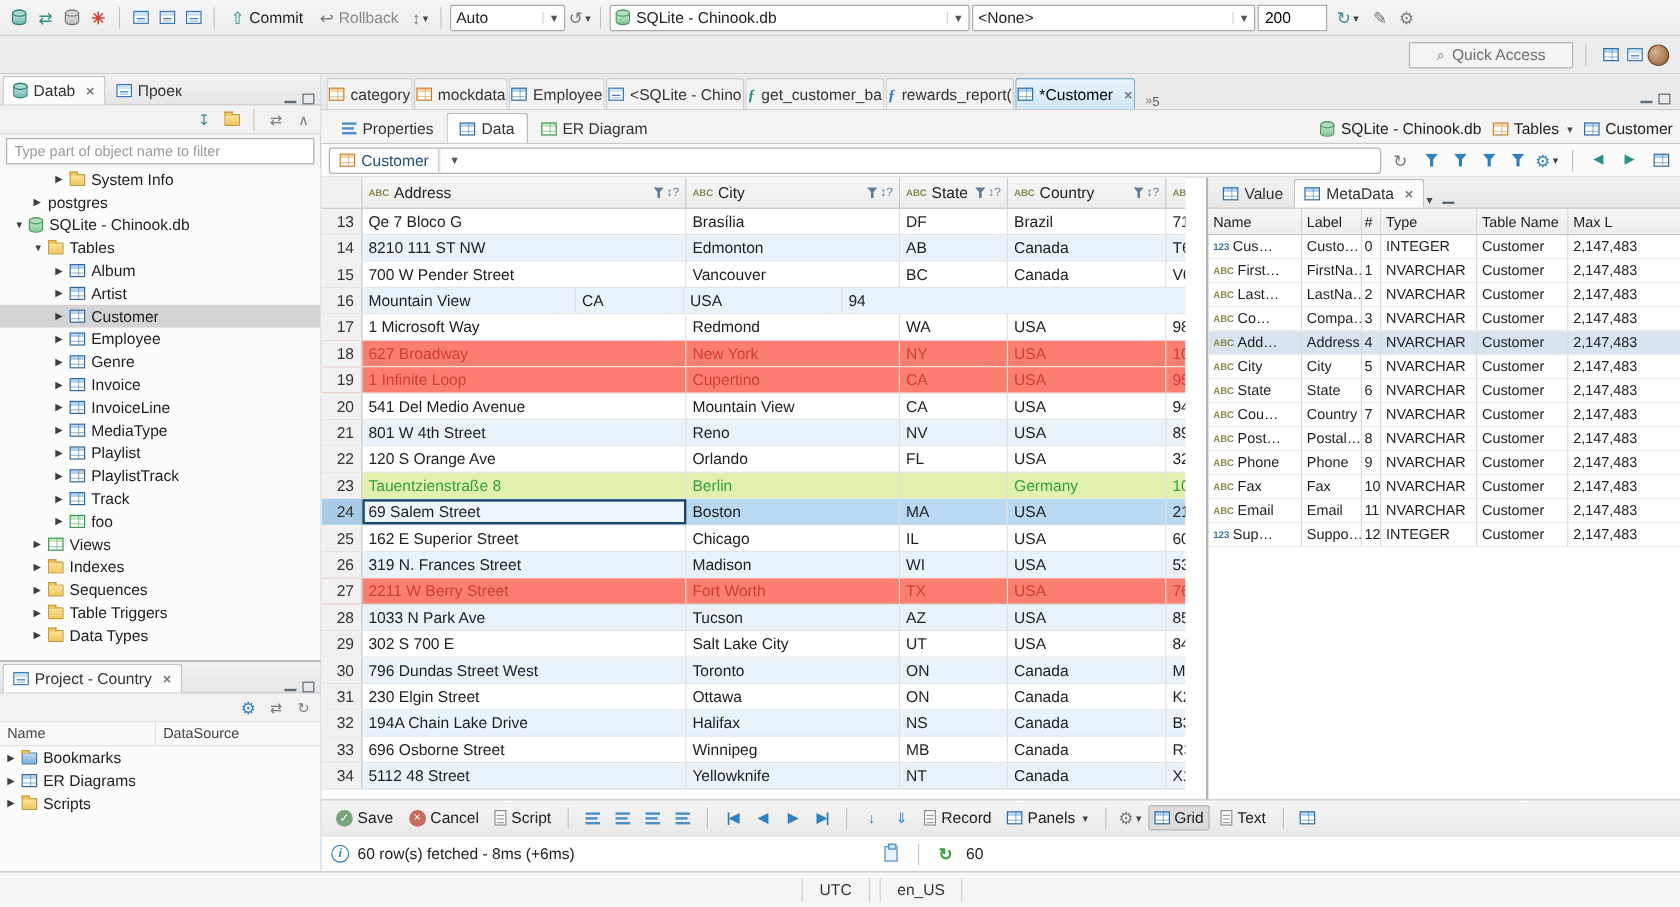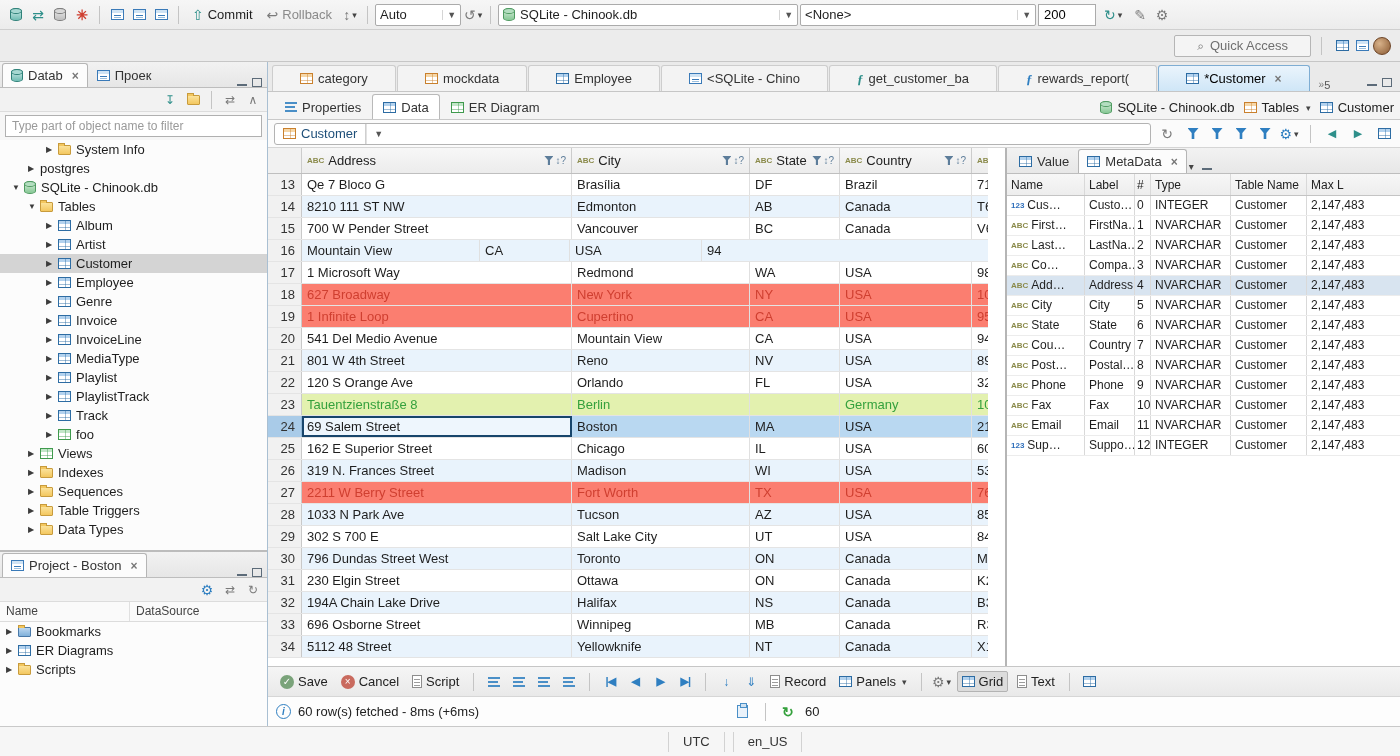--- a/index.html
+++ b/index.html
@@ -78,21 +78,21 @@
   .tic { margin-right:5px; }
   .tlbl { overflow:hidden; }
 
   .pcolhead { height:20px; display:flex; background:#fafafa; border-bottom:1px solid #dcdcdc; font-size:12px; color:#444; flex:none; }
   .pcolhead span { padding:2px 6px; }
   .pcol-name { width:130px; border-right:1px solid #e0e0e0; }
 
   
   .editorcol { flex:1; display:flex; flex-direction:column; min-width:0; background:#fff; }
   .etabbar { height:30px; background:#eaeaea; border-bottom:1px solid #c6c6c6; display:flex; align-items:flex-end; padding:2px 2px 0 4px; flex:none; }
-  .etab { display:inline-flex; align-items:center; gap:5px; height:26px; padding:0 27px; border:1px solid #cdcdcd; border-bottom:none; background:#f3f3f3; color:#333; white-space:nowrap; border-radius:3px 3px 0 0; margin-right:1px;margin-top:16px; }
+  .etab { display:inline-flex; align-items:center; gap:5px; height:26px; padding:0 1px; border:1px solid #cdcdcd; border-bottom:none; background:#f3f3f3; color:#333; white-space:nowrap; border-radius:3px 3px 0 0; margin-right:1px;margin-top:16px; }
   .etab.active { background:linear-gradient(#eaf4fc,#cfe6f7); border-color:#7eadd3; color:#000; }
   .tabovf { margin-left:4px; display:inline-flex; align-items:center; font-size:11px; color:#555; padding:0 4px; }
   .etabbar .winbtns { margin-left:auto; display:flex; align-items:center; padding:0 6px 4px 0; }
 
   .subtabrow { height:28px; background:#f4f4f4; border-bottom:1px solid #c9c9c9; display:flex; align-items:flex-end; padding:0 6px; flex:none; }
   .stab { display:inline-flex; align-items:center; gap:5px; height:25px; padding:0 10px; color:#333; border:1px solid transparent; border-bottom:none; }
   .stab.active { background:#fff; border-color:#b9b9b9; border-radius:3px 3px 0 0; }
   .crumbs { margin-left:auto; display:flex; align-items:center; gap:9px; padding-bottom:4px; color:#222; }
   .crumb { display:inline-flex; align-items:center; gap:5px; white-space:nowrap; }
 
@@ -187,21 +187,21 @@
     </span>
     <span class="tbtn" style="color:#8a8a8a">
       <span class="glyph gray">↩</span>
       <span>Rollback</span>
     </span>
     <span class="ti">
         <span class="glyph gray">↕</span>
         <span class="caret">▾</span>
       </span>
     <span class="vsep"></span>
-    <span class="combo" style="width:86px">
+    <span class="combo" style="width:96px">
       <span class="cval">Auto</span>
       <span class="dropbtn">▼</span>
     </span>
     <span class="ti">
         <span class="glyph gray">↺</span>
         <span class="caret">▾</span>
       </span>
     <span class="vsep"></span>
     <span class="combo" style="width:300px">
       <span class="cyl"></span>
@@ -383,21 +383,21 @@
               <span class="tic folder"></span>
               <span class="tlbl">Data Types</span>
             </div>
           </div>
       </div>
 
       <div class="panel projpanel">
         <div class="ptabs">
           <span class="ptab active">
             <span class="sqlwin"></span>
-            <span>Project - Boston</span>
+            <span>Project - Country</span>
             <span class="closex">×</span>
           </span>
           <span class="winbtns">
             <span class="wbtn min"></span>
             <span class="wbtn"></span>
           </span>
         </div>
         <div class="ptoolbar">
           <span class="ti">
               <span class="glyph blue">⚙</span>

